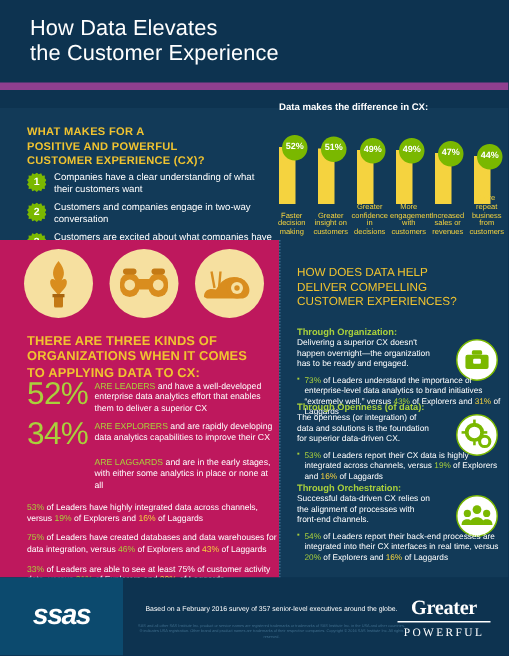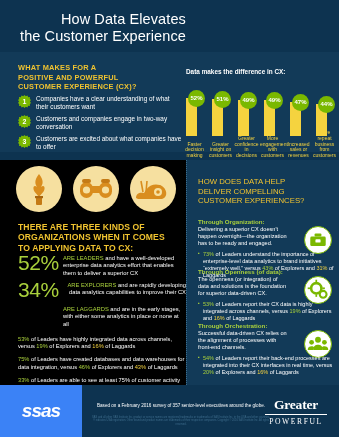--- a/index.html
+++ b/index.html
@@ -22,31 +22,30 @@
     background: #0d3350;
   }
   .header-title {
     position: absolute; left: 20px; top: 11px;
     color: #ffffff;
     font-size: 14.5px;
     line-height: 16.5px;
     font-weight: 400;
     letter-spacing: 0.1px;
     white-space: pre-line;
-    text-align: right;
   }
   .header-rule {
     position: absolute; left: 0; top: 55px;
     width: 339px; height: 5px;
     background: #8f3f8f;
   }
 
   
   .panel-a {
-    position: absolute; left: 0; top: 52px;
+    position: absolute; left: 0; top: 72px;
     width: 339px; height: 100px;
     background: #123a58;
   }
   .a-heading {
     position: absolute; left: 18px; top: 11px;
     width: 160px;
     color: #f0c330;
     font-size: 7.4px;
     font-weight: bold;
     line-height: 9.6px;
@@ -127,21 +126,21 @@
     font-size: 5px;
     line-height: 5.8px;
     text-align: center;
     white-space: pre-line;
   }
 
   
   .panel-b {
     position: absolute; left: 0; top: 160px;
     width: 186px; height: 225px;
-    background: #000000;
+    background: #be185d;
   }
   .icon-row {
     position: absolute; left: 16px; top: 6px;
     width: 160px; height: 48px;
   }
   .circ-icon {
     position: absolute; top: 0;
     width: 46px; height: 46px;
     border-radius: 50%;
     background: #f6e0a0;
@@ -236,21 +235,21 @@
 
   
   .footer {
     position: absolute; left: 0; top: 385px;
     width: 339px; height: 52px;
     background: #0d3350;
   }
   .sas-box {
     position: absolute; left: 0; top: 0;
     width: 82px; height: 52px;
-    background: #3b82f6;
+    background: #0c4a6e;
   }
   .sas-logo {
     position: absolute; left: 50%; top: 50%;
     transform: translate(-50%,-50%);
     color: #ffffff;
     font-size: 19px;
     font-weight: bold;
     font-style: italic;
     letter-spacing: -1px;
   }
@@ -413,21 +412,21 @@
       </div>
     </div>
     <div class="b-heading">THERE ARE THREE KINDS OF
 ORGANIZATIONS WHEN IT COMES
 TO APPLYING DATA TO CX:</div>
     <div id="kind-stats">
         <div class="stat-block" style="top: 95px;">
           <div class="stat-pct">52%</div>
           <div class="stat-txt"><span class="hl">ARE LEADERS</span> and have a well-developed enterprise data analytics effort that enables them to deliver a superior CX</div>
         </div>
-        <div class="stat-block" style="top: 122px; text-align: right;">
+        <div class="stat-block" style="top: 122px;">
           <div class="stat-pct">34%</div>
           <div class="stat-txt"><span class="hl">ARE EXPLORERS</span> and are rapidly developing data analytics capabilities to improve their CX</div>
         </div>
         <div class="stat-block" style="top: 146px;">
           <div class="stat-txt"><span class="hl">ARE LAGGARDS</span> and are in the early stages, with either some analytics in place or none at all</div>
         </div>
       </div>
     <div class="notes" style="top:176px;" id="kind-notes">
         <div class="note"><span class="g">53%</span> of Leaders have highly integrated data across channels, versus <span class="g">19%</span> of Explorers and <span class="y">16%</span> of Laggards</div>
         <div class="note"><span class="g">75%</span> of Leaders have created databases and data warehouses for data integration, versus <span class="g">46%</span> of Explorers and <span class="y">43%</span> of Laggards</div>

